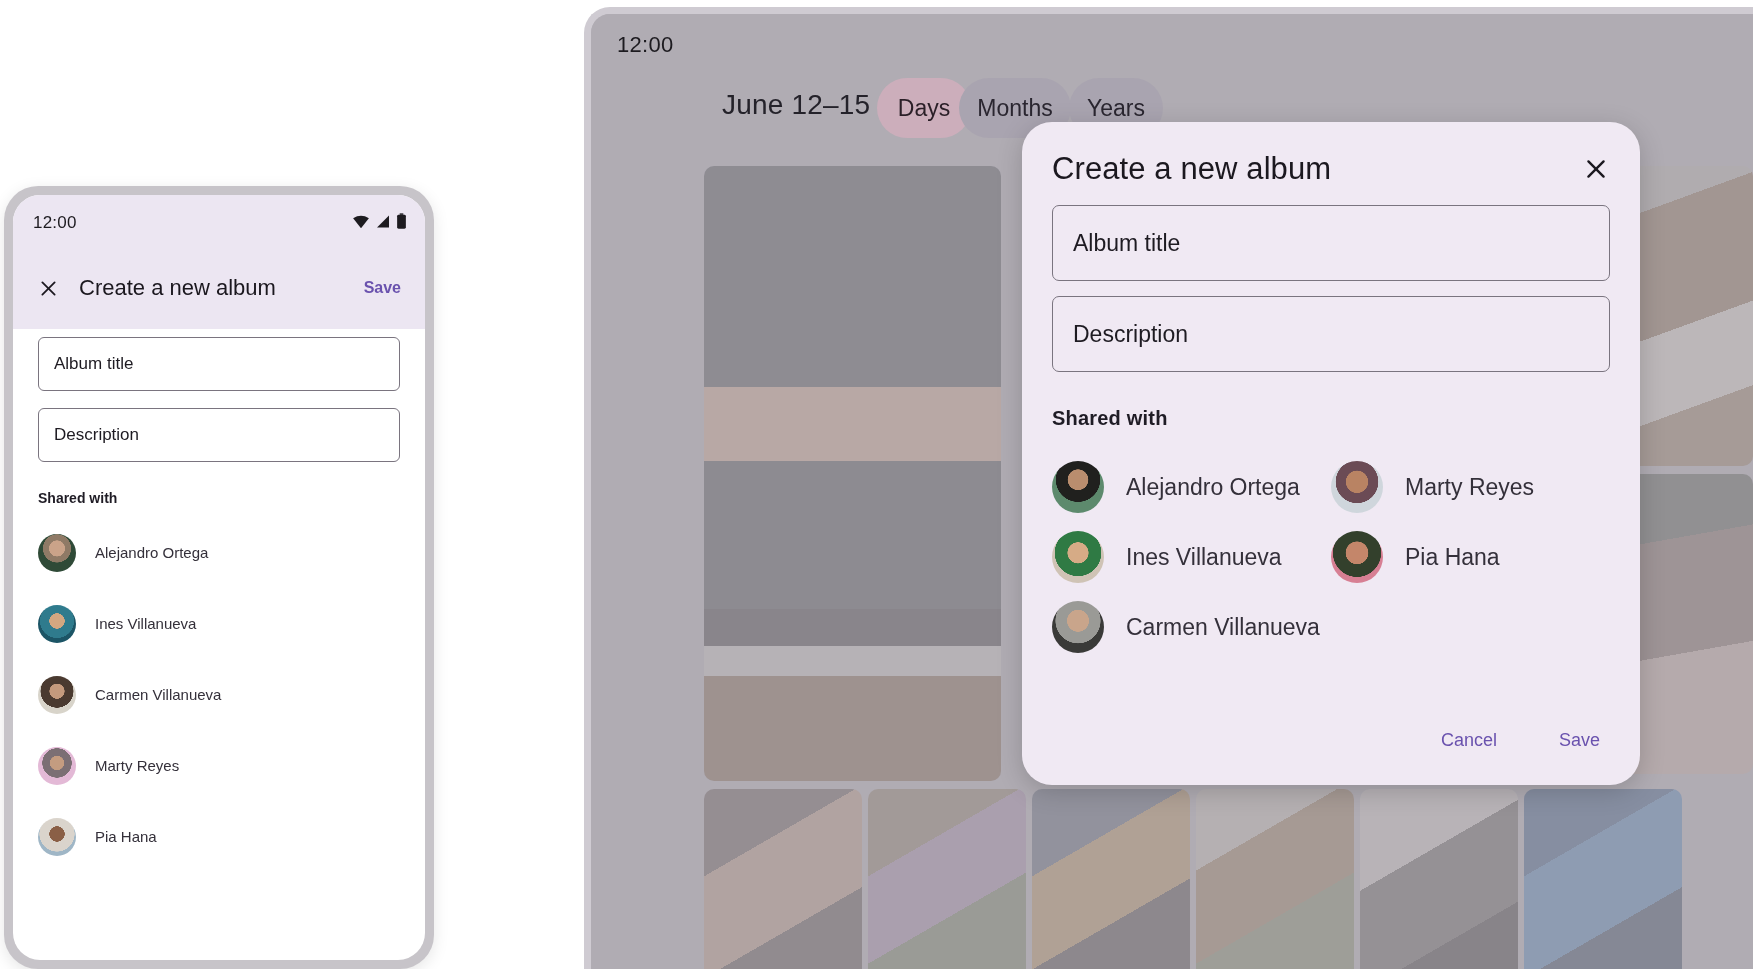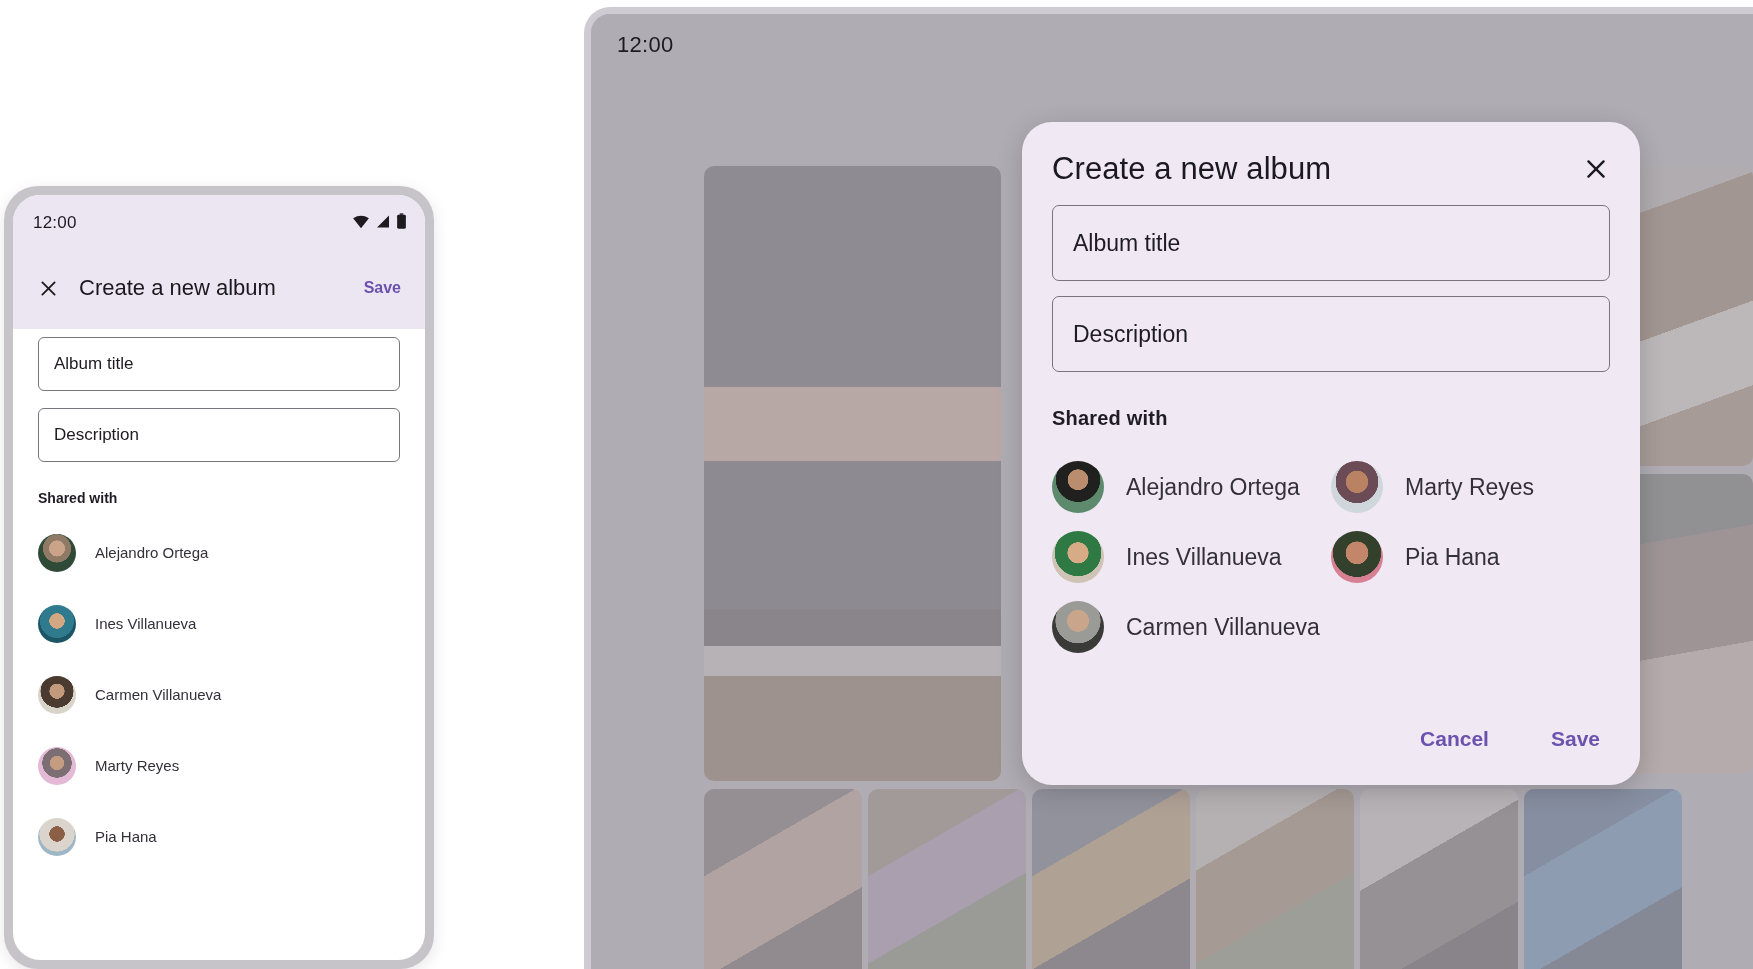--- a/index.html
+++ b/index.html
@@ -133,21 +133,21 @@
     background-size: cover; background-position: center;
   }
   .person .pname { font-size: 23px; color: #34303a; }
 
   .dlg-actions {
     position: absolute; right: 26px; bottom: 24px;
     display: flex; align-items: center; gap: 34px;
   }
   .text-btn {
     background: none; border: none; cursor: pointer;
-    font-family: inherit; font-size: 21px; font-weight: bold;
+    font-family: inherit; font-size: 18px; font-weight: normal;
     color: #6a52ae; padding: 10px 14px; border-radius: 20px;
   }
 
   
   #phone-frame {
     position: absolute; left: 4px; top: 186px;
     width: 430px; height: 783px;
     background: #c7c4c9;
     border-radius: 34px;
     padding: 9px;
@@ -236,20 +236,33 @@
         <div class="photo" id="p-b2"></div>
         <div class="photo" id="p-b3"></div>
         <div class="photo" id="p-b4"></div>
         <div class="photo" id="p-b5"></div>
         <div class="photo" id="p-b6"></div>
         <div class="scrim"></div>
       </div>
 
       <div class="tablet-status">12:00</div>
 
+      <div class="tablet-topbar">
+        <div class="date-range">June 12–15</div>
+
+        <div class="chip selected" id="chip-days">
+          <span>Days</span>
+        </div>
+        <div class="chip" id="chip-months">
+          <span>Months</span>
+        </div>
+        <div class="chip" id="chip-years">
+          <span>Years</span>
+        </div>
+      </div>
 
 
     </div>
   </div>
 
   <div id="dialog">
 
     <div class="dlg-head">
       <span class="dlg-title">Create a new album</span>
       <button class="close-btn">

